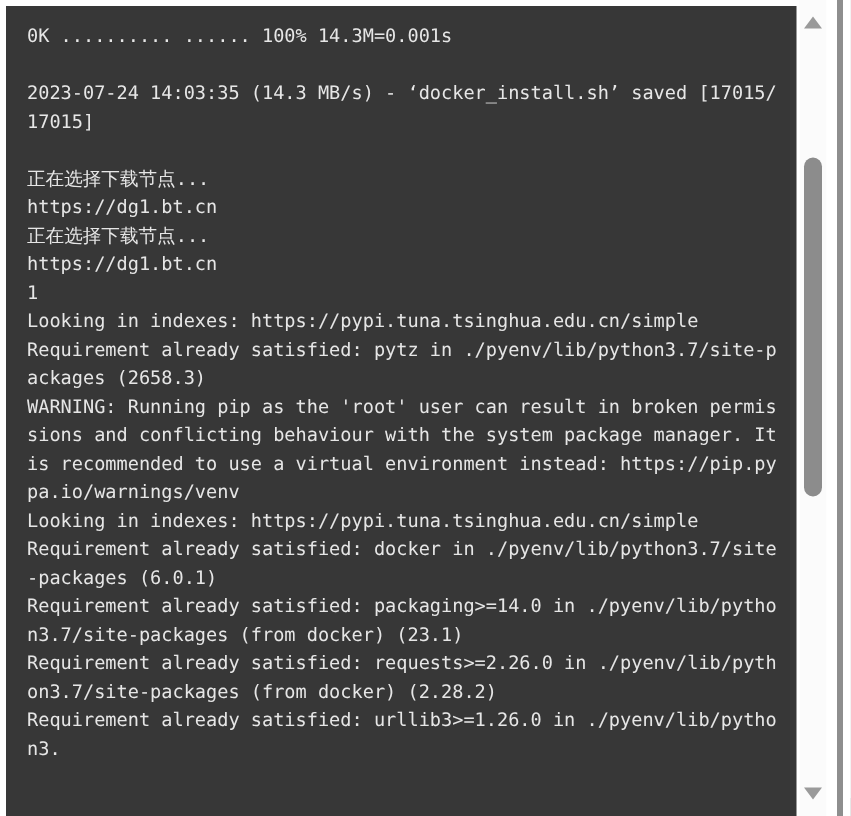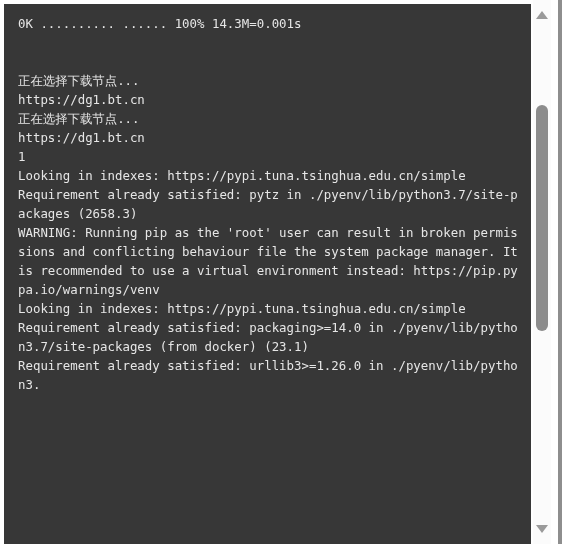--- a/index.html
+++ b/index.html
@@ -123,31 +123,34 @@
 </style>
 </head>
 <body>
 
 <div id="app">
 
   <div class="log-panel">
     <div id="log-lines">
         <div class="log-line">0K .......... ...... 100% 14.3M=0.001s</div>
         <div class="log-line blank"></div>
+        <div class="log-line">2023-07-24 14:03:35 (14.3 MB/s) - ‘docker_install.sh’ saved [17015/17015]</div>
         <div class="log-line blank"></div>
         <div class="log-line">正在选择下载节点...</div>
         <div class="log-line">https://dg1.bt.cn</div>
         <div class="log-line">正在选择下载节点...</div>
         <div class="log-line">https://dg1.bt.cn</div>
         <div class="log-line">1</div>
         <div class="log-line">Looking in indexes: https://pypi.tuna.tsinghua.edu.cn/simple</div>
         <div class="log-line">Requirement already satisfied: pytz in ./pyenv/lib/python3.7/site-packages (2658.3)</div>
-        <div class="log-line">WARNING: Running pip as the 'root' user can result in broken permissions and conflicting behaviour file the system package manager. It is recommended to use a virtual environment instead: https://pip.pypa.io/warnings/venv</div>
+        <div class="log-line">WARNING: Running pip as the 'root' user can result in broken permissions and conflicting behaviour with the system package manager. It is recommended to use a virtual environment instead: https://pip.pypa.io/warnings/venv</div>
         <div class="log-line">Looking in indexes: https://pypi.tuna.tsinghua.edu.cn/simple</div>
+        <div class="log-line">Requirement already satisfied: docker in ./pyenv/lib/python3.7/site-packages (6.0.1)</div>
         <div class="log-line">Requirement already satisfied: packaging&gt;=14.0 in ./pyenv/lib/python3.7/site-packages (from docker) (23.1)</div>
+        <div class="log-line">Requirement already satisfied: requests&gt;=2.26.0 in ./pyenv/lib/python3.7/site-packages (from docker) (2.28.2)</div>
         <div class="log-line">Requirement already satisfied: urllib3&gt;=1.26.0 in ./pyenv/lib/python3.</div>
       </div>
   </div>
 
   <div class="scrollbar">
     <div class="scroll-arrow up">
       <div class="tri up"></div>
     </div>
     <div class="scroll-thumb"></div>
     <div class="scroll-arrow down">

